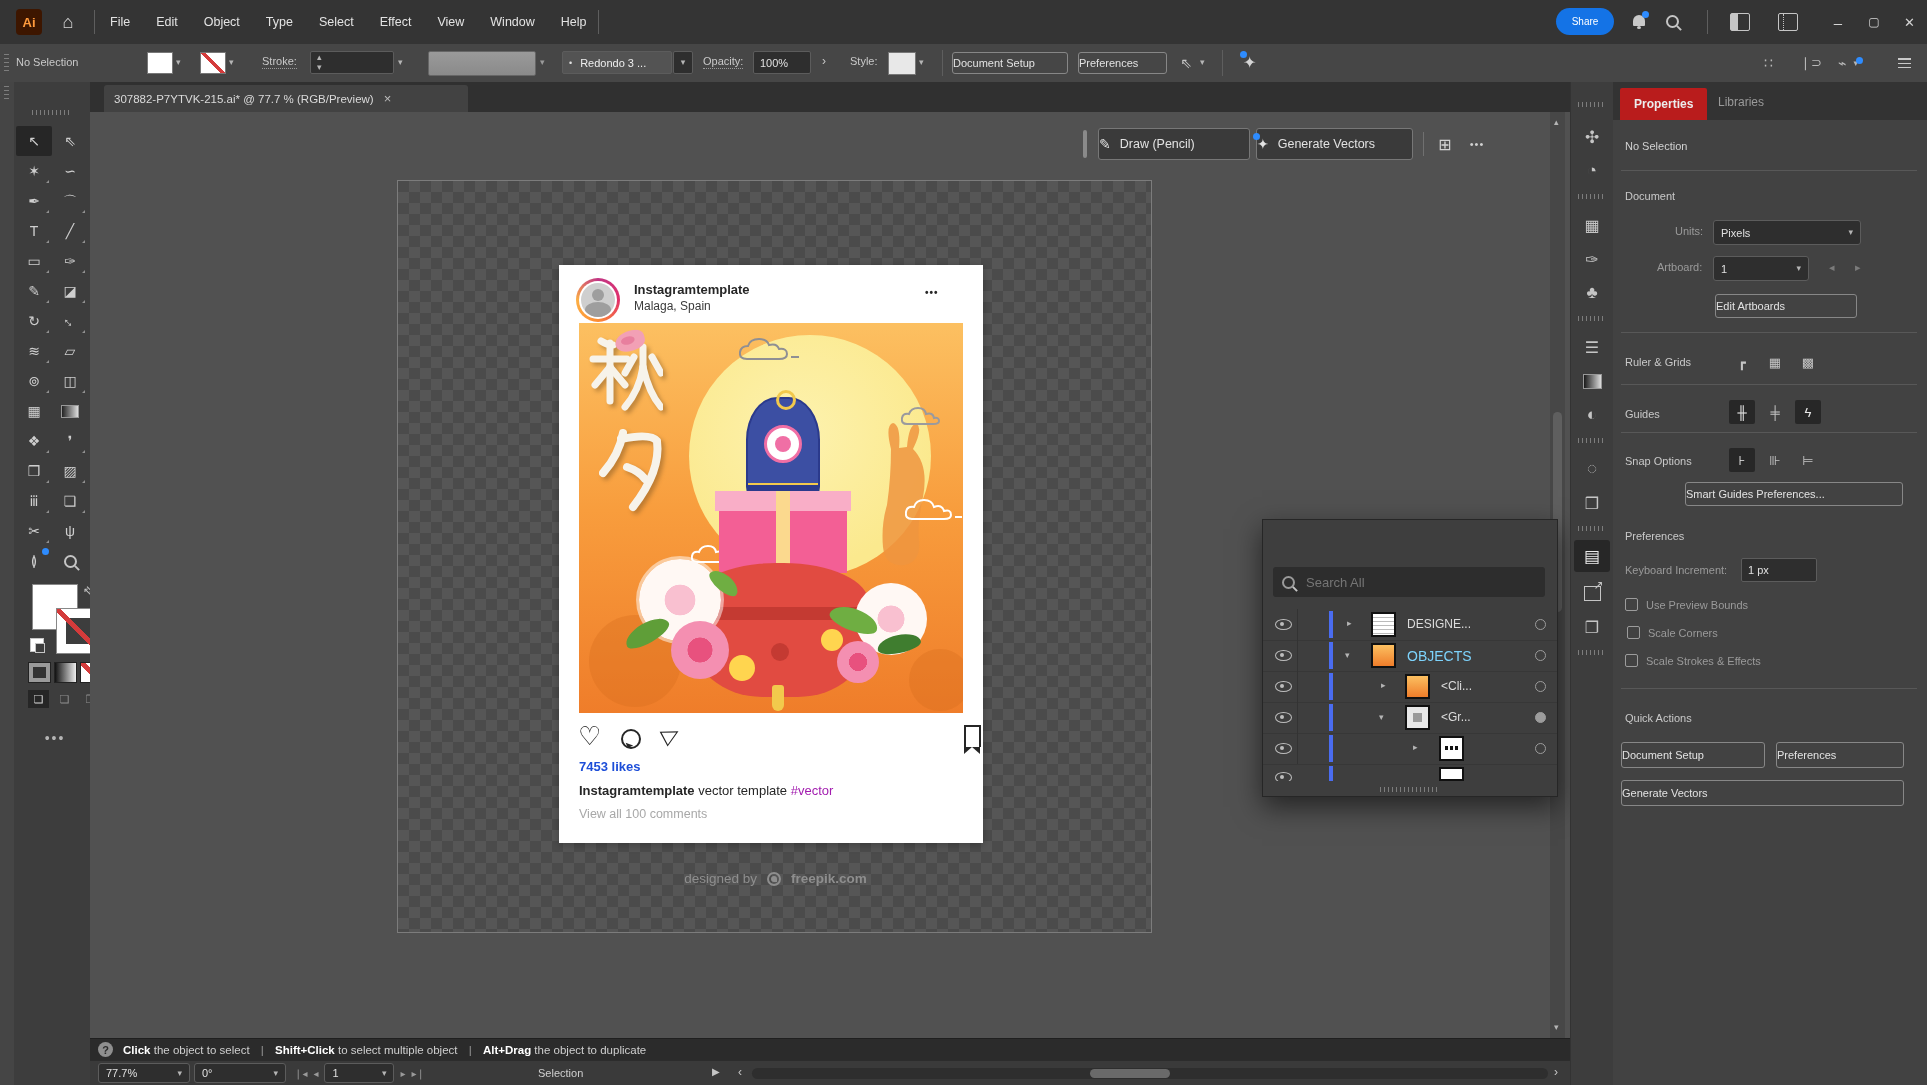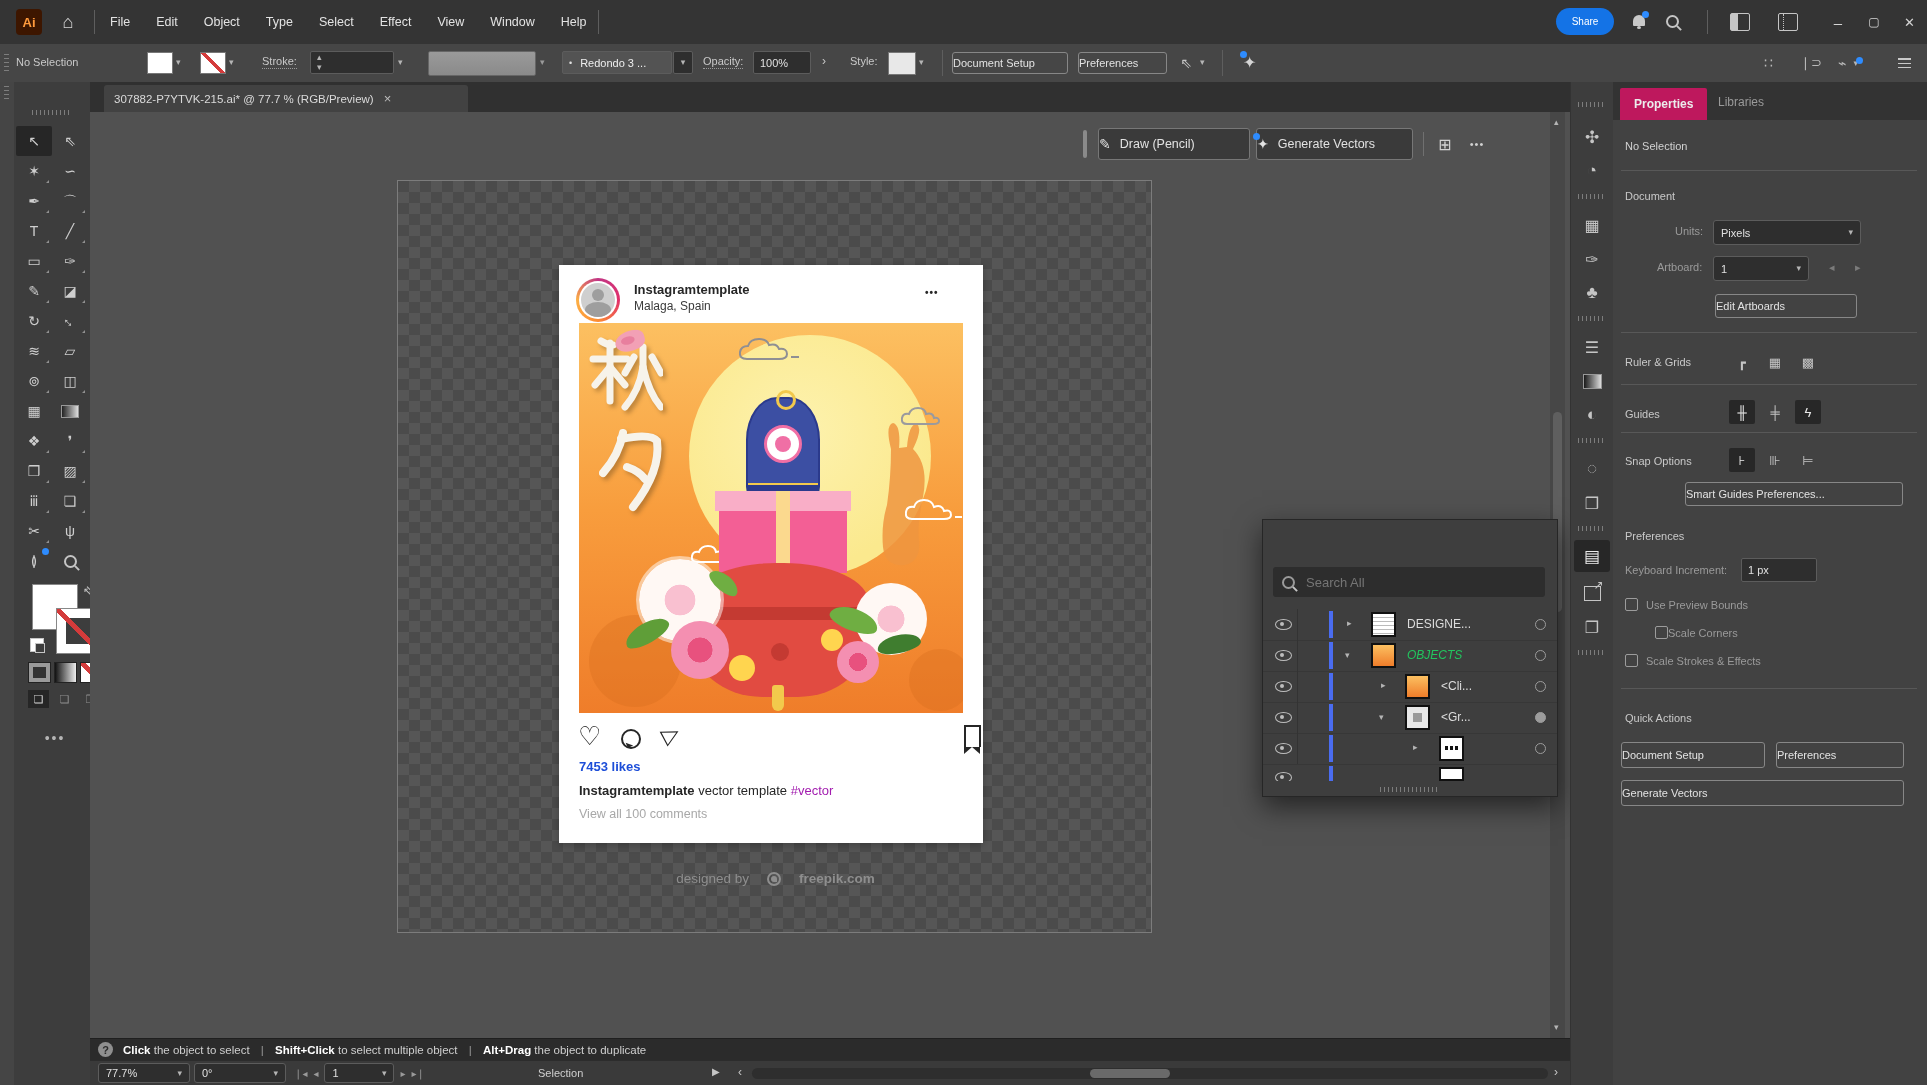--- a/index.html
+++ b/index.html
@@ -404,21 +404,21 @@
         <span class="a bookmark-ic" style="left:382px;top:460px;"></span>
         <span class="a" style="left:20px;top:494px;font-size:13px;font-weight:bold;color:#1d4ed8;">7453 likes</span>
         <div class="a" style="left:20px;top:518px;font-size:13px;color:#262626;">
           <span style="font-weight:bold;">Instagramtemplate</span>
           <span>vector template</span>
           <span style="color:#a21caf;">#vector</span>
         </div>
         <span class="a" style="left:20px;top:542px;font-size:12.5px;color:#a8a8a8;">View all 100 comments</span>
       </div>
 
-      <div class="a row" style="left:0;top:690px;width:755px;justify-content:center;gap:18px;color:#8e8e8e;font-size:13.5px;">
+      <div class="a row" style="left:0;top:690px;width:755px;justify-content:center;gap:10px;color:#8e8e8e;font-size:13.5px;">
         <span>designed by</span>
         <span style="width:14px;height:14px;border:2px solid #8e8e8e;border-radius:50%;box-sizing:border-box;position:relative;">
             <span style="position:absolute;left:2px;top:2px;width:6px;height:6px;background:#8e8e8e;border-radius:50% 50% 0 50%;"></span>
           </span>
         <span style="font-weight:bold;color:#8e8e8e;">freepik.com</span>
       </div>
     </div>
 
     <div class="a" style="left:993px;top:16px;height:32px;">
       <div class="a" style="left:0;top:2px;width:4px;height:28px;background:#8a8a8a;border-radius:2px;"></div>
@@ -461,21 +461,21 @@
         <div class="thumb a" style="left:108px;top:3px;background:repeating-linear-gradient(#fff 0 3px,#bbb 3px 4px);"></div>
         <span class="a" style="left:144px;top:8px;color:#dcdcdc;font-size:12px;">DESIGNE...</span>
         <span class="target a" style="left:272px;top:10px;"></span>
       </div>
       <div class="lrow" style="top:31px;">
         <span class="eye a" style="left:12px;top:10px;"></span>
         <div class="a" style="left:34px;top:0;width:1px;height:31px;background:#333;"></div>
         <div class="a" style="left:66px;top:2px;width:4px;height:27px;background:#4a6cf0;"></div>
         <span class="a chev" style="left:82px;top:11px;">▾</span>
         <div class="thumb a" style="left:108px;top:3px;background:linear-gradient(180deg,#fcc061,#ef7d2a);"></div>
-        <span class="a" style="left:144px;top:8px;color:#22c55e;font-size:12px;font-style:italic;">OBJECTS</span>
+        <span class="a" style="left:144px;top:8px;color:#7dd3fc;font-size:14px;">OBJECTS</span>
         <span class="target a" style="left:272px;top:10px;"></span>
       </div>
       <div class="lrow" style="top:62px;">
         <span class="eye a" style="left:12px;top:10px;"></span>
         <div class="a" style="left:34px;top:0;width:1px;height:31px;background:#333;"></div>
         <div class="a" style="left:66px;top:2px;width:4px;height:27px;background:#4a6cf0;"></div>
         <span class="a chev" style="left:118px;top:10px;">▸</span>
         <div class="thumb a" style="left:142px;top:3px;background:linear-gradient(180deg,#fcc061,#ef7d2a);"></div>
         <span class="a" style="left:178px;top:8px;color:#dcdcdc;font-size:12px;">&lt;Cli...</span>
         <span class="target a" style="left:272px;top:10px;"></span>
@@ -555,21 +555,21 @@
         </span>
       </div>
     <div class="a row" style="left:0;top:528px;width:42px;height:34px;justify-content:center;color:#c5c5c5;font-size:16px;">
         <span>❐</span>
       </div>
     <div class="a grip" style="left:7px;top:568px;width:28px;"></div>
   </div>
 
   <div class="a" style="left:1613px;top:82px;width:314px;height:1003px;background:#424242;">
     <div class="a" style="left:0;top:0;width:100%;height:38px;background:#333;">
-      <div class="a row" style="left:7px;top:6px;height:32px;padding:0 14px;background:#be185d;border-radius:2px 2px 0 0;color:#ececec;font-weight:bold;font-size:12px;">
+      <div class="a row" style="left:7px;top:6px;height:32px;padding:0 14px;background:#b91c1c;border-radius:2px 2px 0 0;color:#ececec;font-weight:bold;font-size:12px;">
           <span>Properties</span>
         </div>
       <span class="a dim" style="left:105px;top:13px;font-size:12px;">Libraries</span>
     </div>
     <span class="a lbl" style="left:12px;top:58px;color:#d2d2d2;">No Selection</span>
     <div class="a" style="left:8px;top:88px;width:296px;height:1px;background:#585858;"></div>
 
     <span class="a lbl" style="left:12px;top:108px;">Document</span>
     <span class="a dim" style="left:62px;top:143px;">Units:</span>
     <div class="a dd" style="left:100px;top:138px;width:148px;height:25px;justify-content:space-between;">
@@ -616,21 +616,21 @@
 
     <span class="a lbl" style="left:12px;top:448px;">Preferences</span>
     <span class="a dim" style="left:12px;top:482px;">Keyboard Increment:</span>
     <div class="a box" style="left:128px;top:476px;width:76px;height:24px;">
         <span>1 px</span>
       </div>
     <div class="a row" style="left:12px;top:516px;gap:8px;">
       <span class="cb"></span>
       <span class="dim">Use Preview Bounds</span>
     </div>
-    <div class="a row" style="left:28px;top:544px;padding-left:14px;">
+    <div class="a row" style="left:0;top:544px;gap:8px;padding-left:14px;">
       <span class="cb"></span>
       <span class="dim">Scale Corners</span>
     </div>
     <div class="a row" style="left:12px;top:572px;gap:8px;">
       <span class="cb"></span>
       <span class="dim">Scale Strokes &amp; Effects</span>
     </div>
     <div class="a" style="left:8px;top:606px;width:296px;height:1px;background:#585858;"></div>
 
     <span class="a lbl" style="left:12px;top:630px;">Quick Actions</span>

